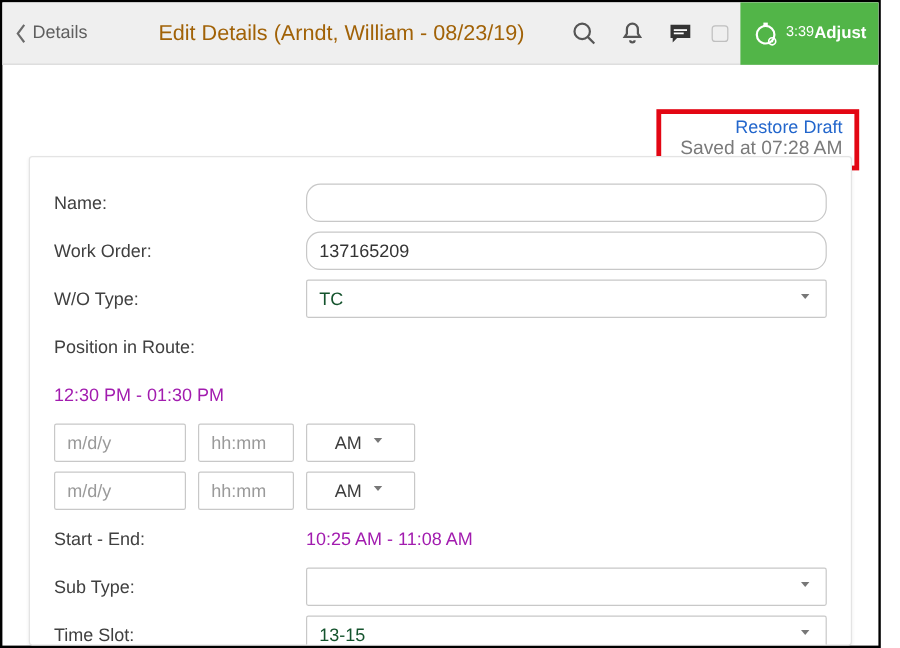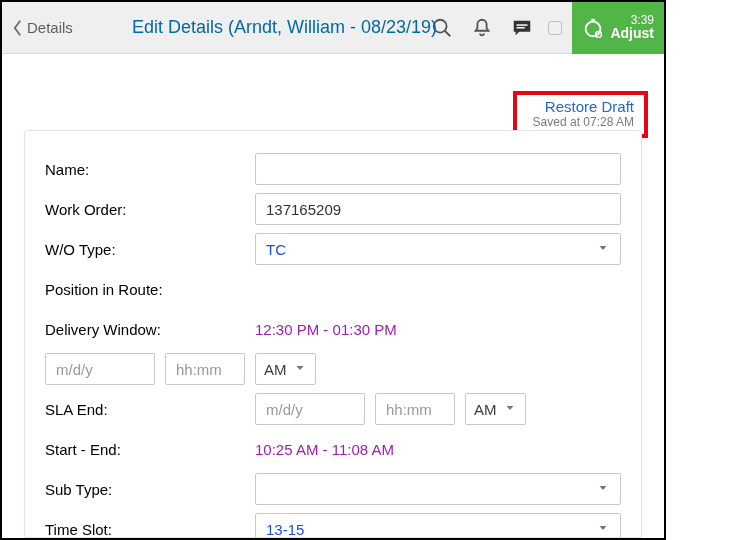--- a/index.html
+++ b/index.html
@@ -1,77 +1,77 @@
 <!DOCTYPE html>
 <html><head>
 <meta charset="utf-8">
 <style>
   * { box-sizing: border-box; margin: 0; padding: 0; font-family: "Helvetica Neue", Arial, sans-serif; }
   html, body { width: 750px; height: 540px; overflow: hidden; background: #fff; }
-  .frame { width: 666px; height: 540px; border: 2px solid #000; position: relative; background: #fff; }
+  .frame { width: 734px; height: 540px; border: 2px solid #000; position: relative; background: #fff; }
   
   .header {
     height: 52px; background: #efefef; border-bottom: 1px solid #d9d9d9;
     display: flex; align-items: center; padding: 0 0 0 10px; position: relative;
   }
   .back-btn {
     display: flex; align-items: center; color: #5f5f5f; font-size: 15px;
     cursor: pointer; gap: 4px;
   }
   .back-btn svg { width: 11px; height: 18px; }
   .page-title {
     position: absolute; left: 50%; transform: translateX(-50%);
-    font-size: 18px; color: #0369a1; font-weight: 400;
+    font-size: 18px; color: #a16207; font-weight: 400;
     left: 130px; transform: none;
   }
   .header-icons {
     margin-left: auto; display: flex; align-items: center; gap: 0;
   }
   .hicon { width: 28px; height: 28px; display: flex; align-items: center; justify-content: center; margin: 0 6px; color: #555; }
   .hicon svg { width: 22px; height: 22px; fill: #555; }
   .hicon.chat svg { fill: #333; }
   .unknown-box { width:14px; height:14px; border:1px solid #bfbfbf; border-radius:3px; margin:0 10px 0 6px; }
   .adjust-btn {
     background: #52b548; height: 52px; min-width: 78px; display: flex; align-items: center;
     justify-content: center; gap: 6px; padding: 0 10px; color: #fff; font-size: 14px; font-weight: bold; cursor: pointer;
   }
-  .adjust-txt { display:flex; flex-direction:column; align-items:flex-end; line-height:1.05; }
+  .adjust-txt { display:flex; flex-direction:row; line-height:1.05; }
   .adjust-time { font-size:12px; font-weight:400; }
   .adjust-icon { width:22px;height:22px; }
   
   .restore-wrap {
     position: absolute; right: 16px; top: 74px;
     border: 4px solid #e30613; padding: 3px 10px 5px 16px;
     text-align: right;
     margin-top: 15px;
   }
   .restore-link { color:#2266cc; font-size:15px; cursor:pointer; }
-  .restore-sub  { color:#7a7a7a; font-size:12px; }
+  .restore-sub  { color:#7a7a7a; font-size:16px; }
   
   .card {
     position: absolute; left:22px; right:22px; top:128px; bottom:0;
     background:#fff; border:1px solid #e4e4e4; border-radius:3px;
     box-shadow:0 1px 3px rgba(0,0,0,0.05);
     padding: 18px 20px 0 20px; overflow:hidden;
   }
   .row { display:flex; align-items:center; height:40px; }
-  .row .lbl { width:210px; color:#000000; font-size:15px; }
+  .row .lbl { width:210px; color:#404040; font-size:15px; }
   .row .ctrl { flex:1; display:flex; align-items:center; gap:10px; }
   input.txt, .select, input.date, input.time {
     height:32px; border:1px solid #c8c8c8; border-radius:2px;
     background:#fff; font-size:15px; color:#333; padding:0 10px;
   }
-  input.txt { width:100%; }
-  .select { width:100%; display:flex; align-items:center; justify-content:space-between; cursor:pointer; color:#1d4ed8; }
+  input.txt { width:100%;border-radius:12px; }
+  .select { width:100%; display:flex; align-items:center; justify-content:space-between; cursor:pointer; color:#14532d; }
   .select .sel-text { flex:1; }
   .select .caret svg, .ampm .caret svg { width:14px; height:14px; fill:#777; }
   .static { color:#a21caf; font-size:15px; }
   input.date { width:110px; color:#14532d; }
   input.time { width:80px;  color:#404040; }
-  .ampm { display:flex; align-items:center; gap:6px; height:32px; border:1px solid #c8c8c8; border-radius:2px; padding:0 8px; cursor:pointer; }
+  .ampm { display:flex; align-items:center; gap:6px; height:32px; border:1px solid #c8c8c8; border-radius:2px; padding:0 23px; cursor:pointer; }
   .ampm span { font-size:15px; color:#3d3d3d; }
   ::placeholder { color:#9a9a9a; }
 </style>
 </head>
 <body>
 
 <div class="frame">
 
   <div class="header">
     <div class="back-btn">
@@ -148,41 +148,39 @@
               </svg></span>
         </div>
       </div>
     </div>
 
     <div class="row">
       <div class="lbl">Position in Route:</div>
     </div>
 
     <div class="row">
-      <div class="lbl">Delivery Window:</div>
       <div class="ctrl">
         <span class="static">12:30 PM - 01:30 PM</span>
       </div>
     </div>
 
     <div class="row">
       <div class="ctrl">
         <input class="date" placeholder="m/d/y" style="">
         <input class="time" placeholder="hh:mm" style="">
         <div class="ampm">
           <span>AM</span>
           <span class="caret"><svg viewBox="0 0 20 20">
                 <path d="M5 7l5 6 5-6z"></path>
               </svg></span>
         </div>
       </div>
     </div>
 
     <div class="row">
-      <div class="lbl">SLA End:</div>
       <div class="ctrl">
         <input class="date" placeholder="m/d/y" style="">
         <input class="time" placeholder="hh:mm" style="">
         <div class="ampm">
           <span>AM</span>
           <span class="caret"><svg viewBox="0 0 20 20">
                 <path d="M5 7l5 6 5-6z"></path>
               </svg></span>
         </div>
       </div>

